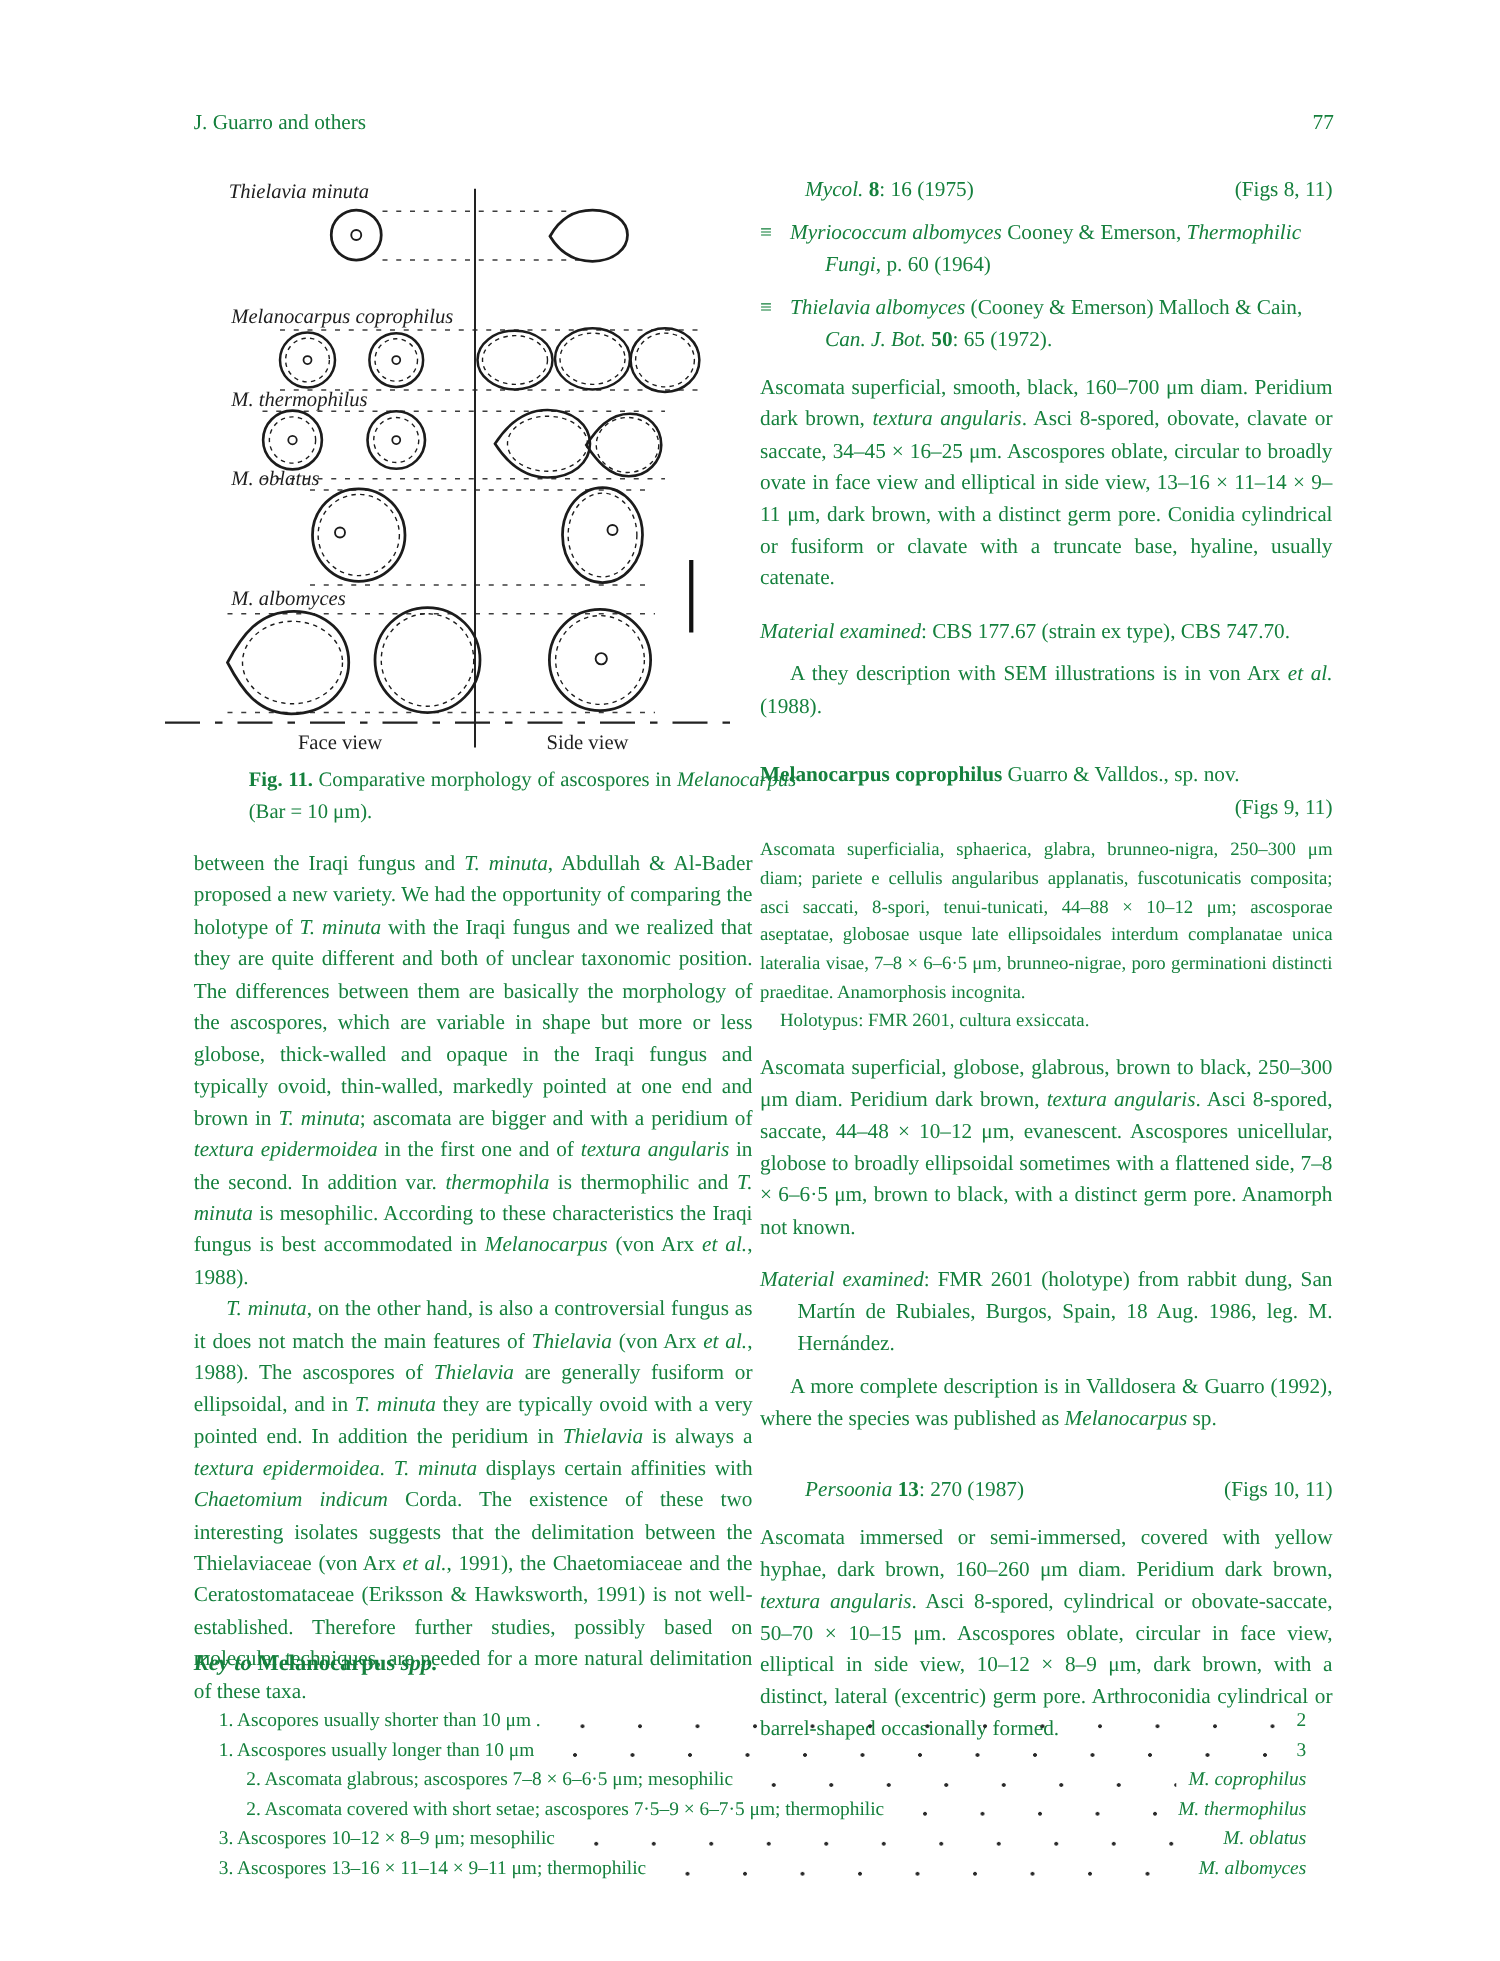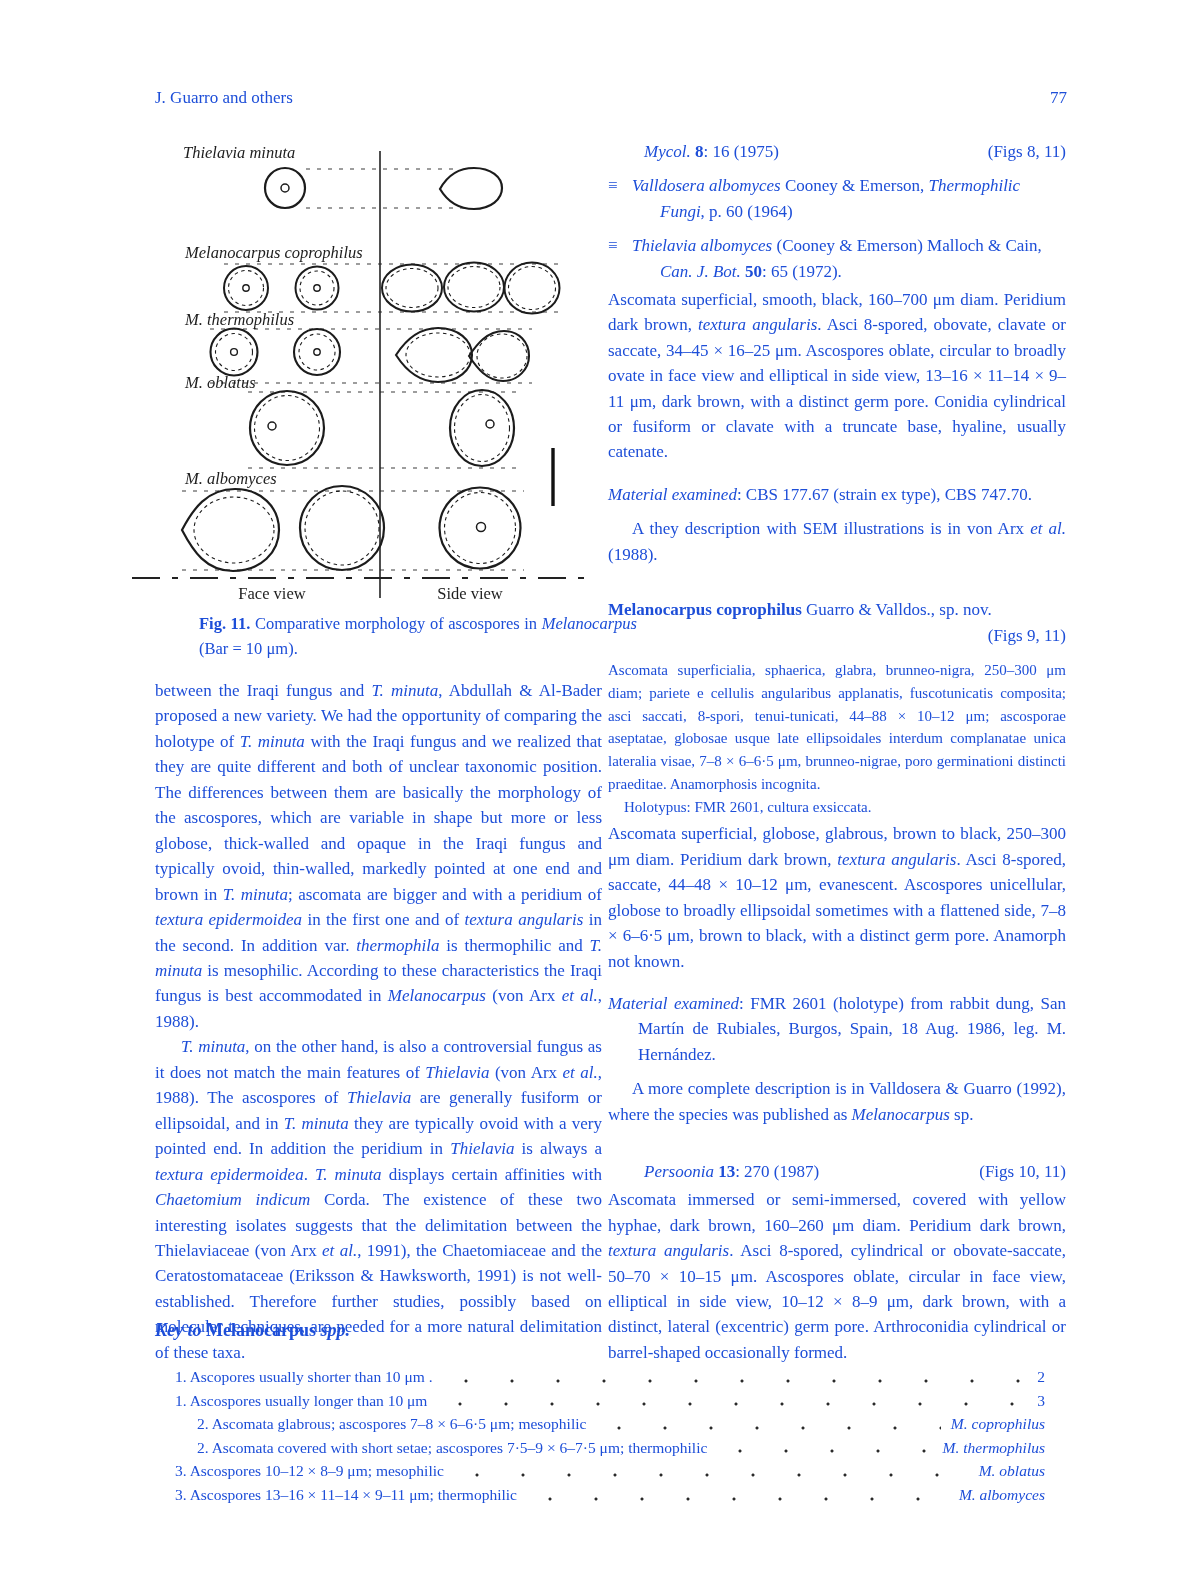--- a/index.html
+++ b/index.html
@@ -1,18 +1,18 @@
 <!DOCTYPE html>
 <html><head>
 <meta charset="utf-8">
 <style>
   html,body{margin:0;padding:0;background:#ffffff;}
   .page{
     position:relative;width:1200px;height:1569px;background:#ffffff;
-    font-family:"Liberation Serif","DejaVu Serif",serif;color:#1d4ed8;
+    font-family:"Liberation Serif","DejaVu Serif",serif;color:#15803d;
     overflow:hidden;
   }
   .seg-i{font-style:italic}
   .seg-b{font-weight:700}
   .seg-bi{font-weight:700;font-style:italic}
 
   .running-head{position:absolute;left:155px;top:88px;width:912px;display:flex;justify-content:space-between;font-size:17px;}
 
   .figure{position:absolute;left:128px;top:138px;width:478px;height:470px;}
   .figure text{font-family:"Liberation Serif","DejaVu Serif",serif;fill:#1e1e1e;}
@@ -24,21 +24,21 @@
   .col-left{position:absolute;left:155px;top:678px;width:447px;font-size:17px;line-height:25.45px;text-align:justify;}
   .body-par{margin:0;}
   .body-par.indent{text-indent:26px;}
 
   .col-right{position:absolute;left:608px;top:139px;width:458px;font-size:17px;line-height:25.4px;}
   .h-line2{display:flex;justify-content:space-between;align-items:center;}
   .h-cont{margin-left:36px;}
   .synonym{display:flex;margin-top:9px;}
   .syn-mark{flex:0 0 24px;}
   .syn-body{flex:1;padding-left:28px;text-indent:-28px;}
-  .descr{margin-top:3px;text-align:justify;}
+  .descr{margin-top:13px;text-align:justify;}
   .material{margin-top:17px;padding-left:30px;text-indent:-30px;text-align:justify;}
   .note{margin-top:9px;text-indent:24px;text-align:justify;}
   .section-2{margin-top:30px;}
   .section-3{margin-top:32px;}
   .latin{margin-top:11px;font-size:15px;line-height:22.8px;text-align:justify;}
   .holotypus{font-size:15px;line-height:22.8px;text-indent:16px;}
 
   .key-block{position:absolute;left:155px;top:1320px;width:890px;font-size:15.5px;}
   .key-title{font-size:18px;}
   .key-rows{margin-top:24px;padding-left:20px;line-height:23.6px;}
@@ -156,21 +156,21 @@
 
     <div class="section-1">
       <div>
         <div class="h-line2">
           <span class="h-cont"><span class="seg-i">Mycol.</span><span> </span><span class="seg-b">8</span><span>: 16 (1975)</span></span>
           <span>(Figs 8, 11)</span>
         </div>
       </div>
       <div class="synonym">
         <span class="syn-mark">≡</span>
-        <div class="syn-body"><span class="seg-i">Valldosera albomyces</span><span> Cooney &amp; Emerson, </span><span class="seg-i">Thermophilic Fungi</span><span>, p. 60 (1964)</span></div>
+        <div class="syn-body"><span class="seg-i">Myriococcum albomyces</span><span> Cooney &amp; Emerson, </span><span class="seg-i">Thermophilic Fungi</span><span>, p. 60 (1964)</span></div>
       </div>
       <div class="synonym">
         <span class="syn-mark">≡</span>
         <div class="syn-body"><span class="seg-i">Thielavia albomyces</span><span> (Cooney &amp; Emerson) Malloch &amp; Cain, </span><span class="seg-i">Can. J. Bot.</span><span> </span><span class="seg-b">50</span><span>: 65 (1972).</span></div>
       </div>
       <div class="descr"><span>Ascomata superficial, smooth, black, 160–700 μm diam. Peridium dark brown, </span><span class="seg-i">textura angularis</span><span>. Asci 8-spored, obovate, clavate or saccate, 34–45 × 16–25 μm. Ascospores oblate, circular to broadly ovate in face view and elliptical in side view, 13–16 × 11–14 × 9–11 μm, dark brown, with a distinct germ pore. Conidia cylindrical or fusiform or clavate with a truncate base, hyaline, usually catenate.</span></div>
       <div class="material"><span class="seg-i">Material examined</span><span>: CBS 177.67 (strain ex type), CBS 747.70.</span></div>
       <div class="note"><span>A they description with SEM illustrations is in von Arx </span><span class="seg-i">et al.</span><span> (1988).</span></div>
     </div>
 

